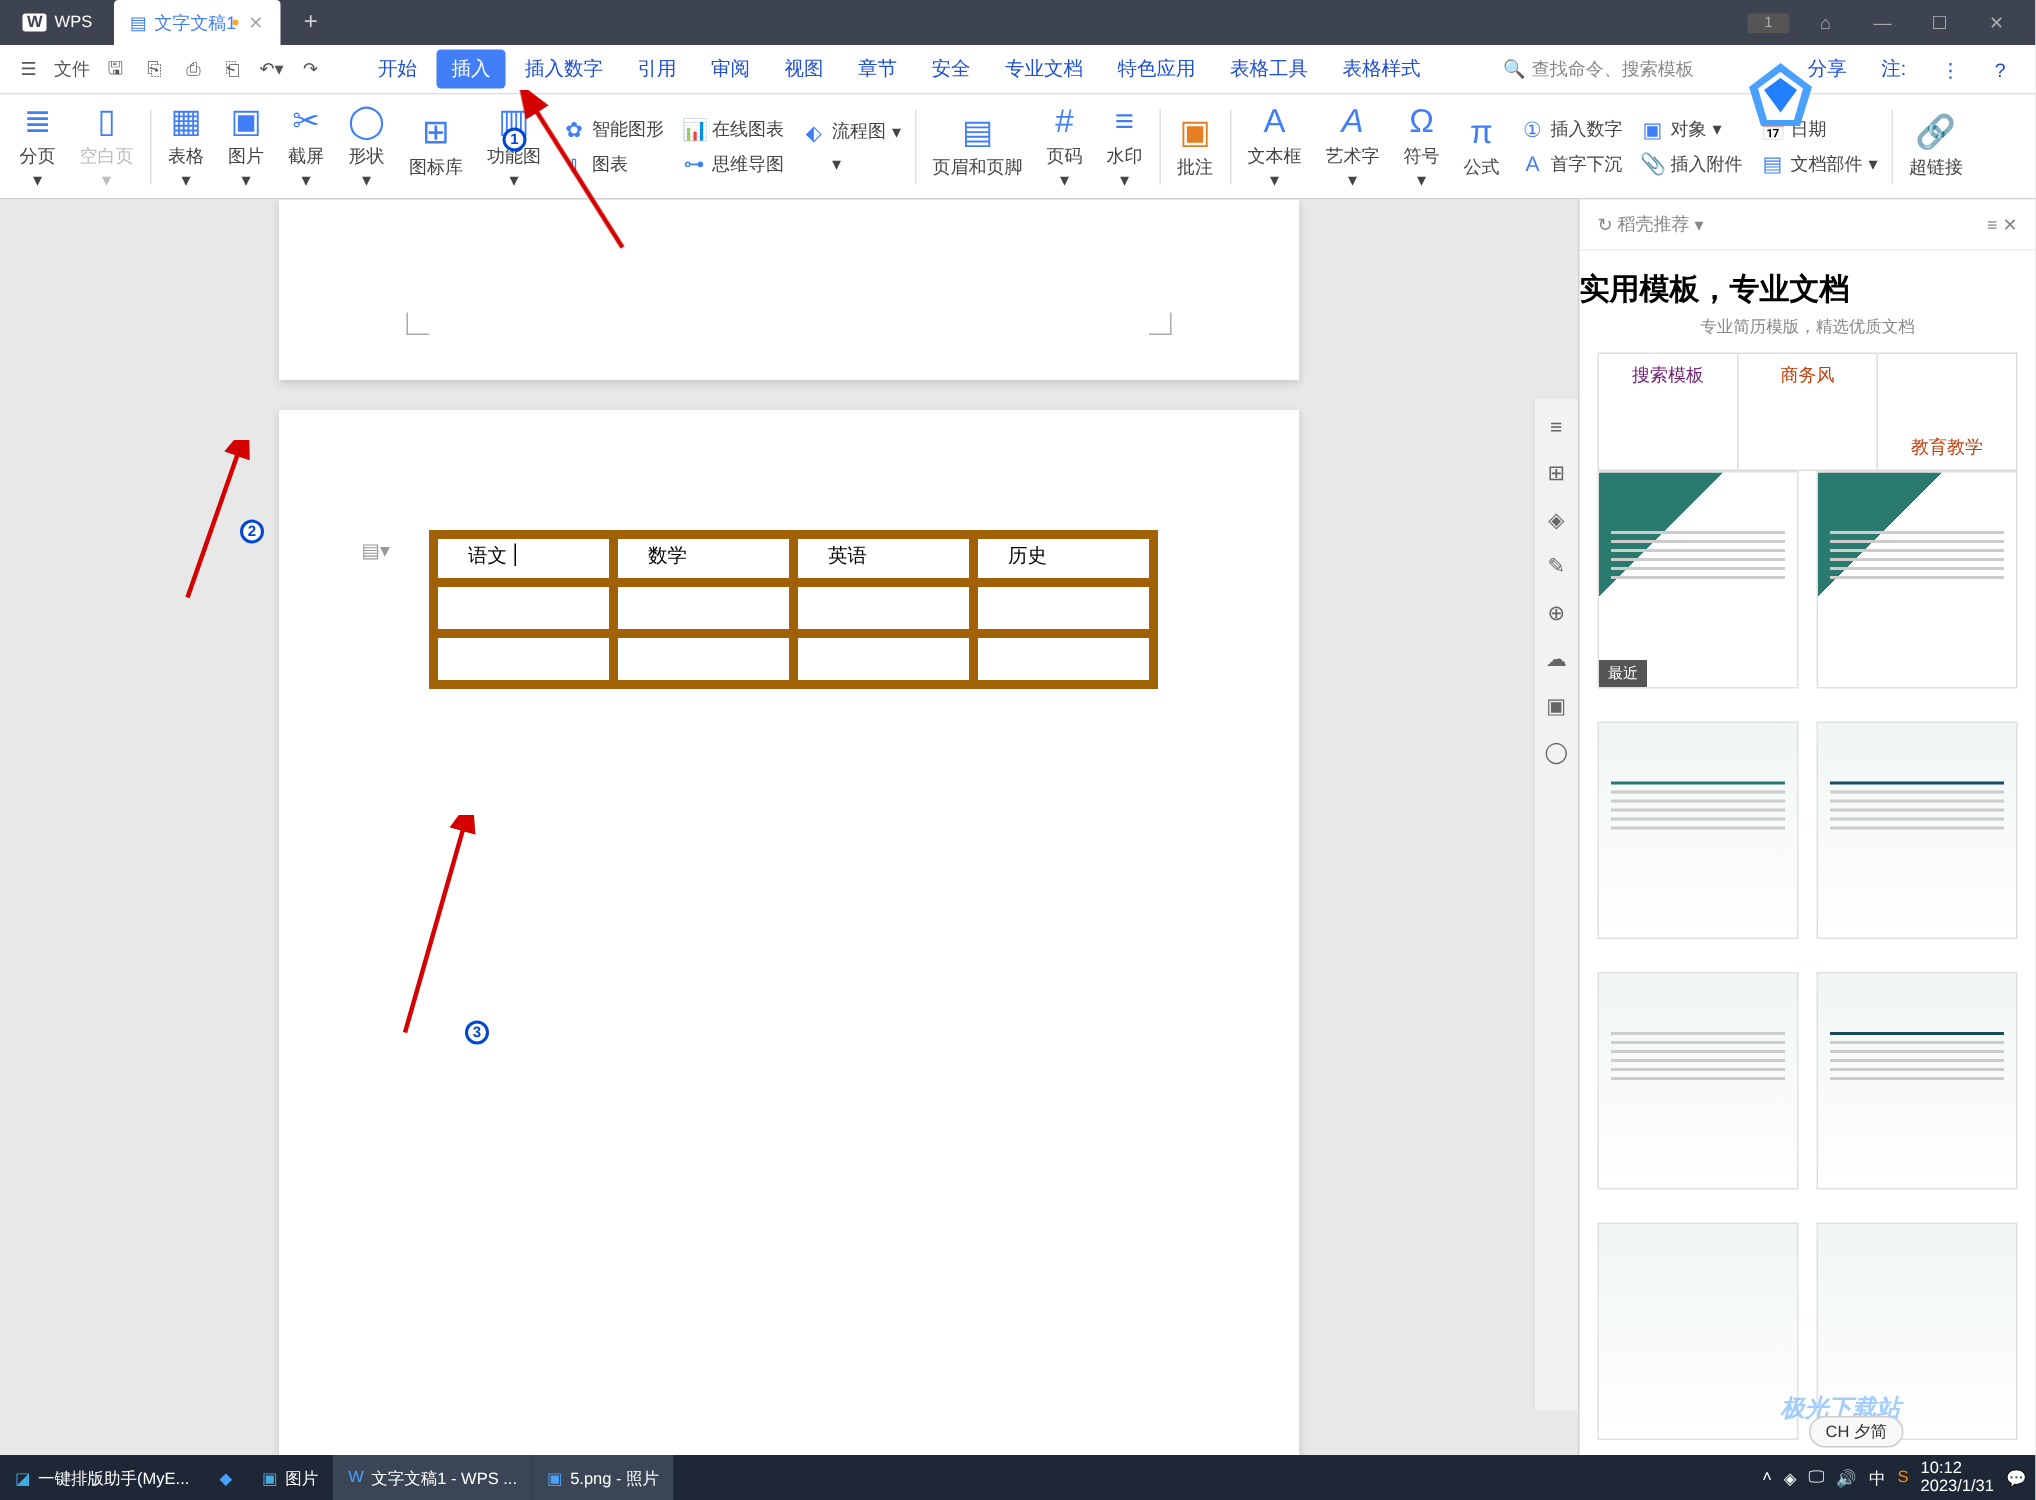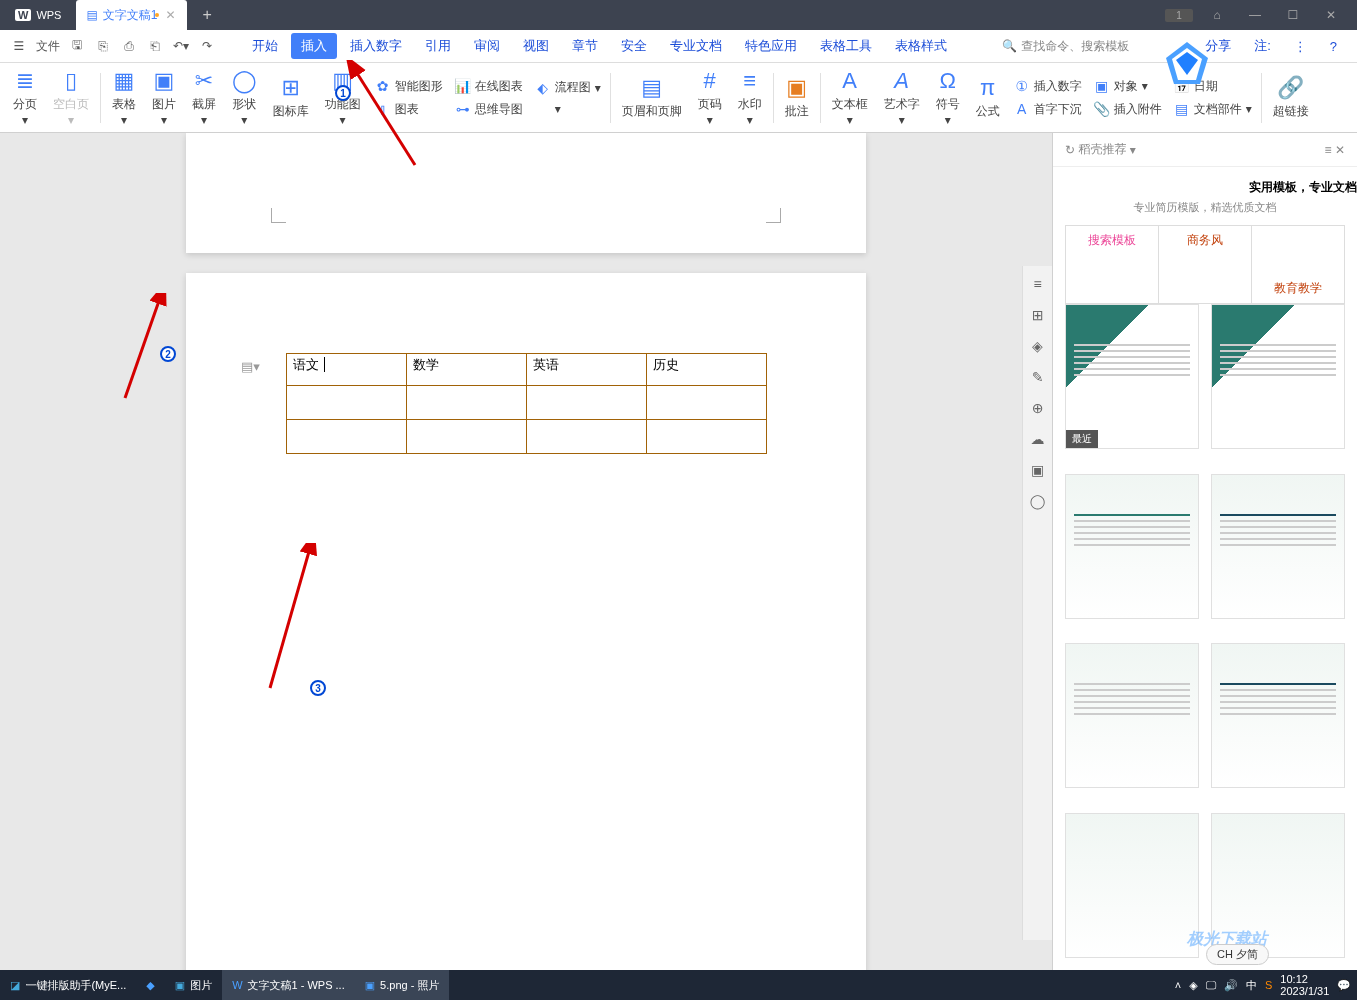--- a/index.html
+++ b/index.html
@@ -32,32 +32,32 @@
 
 .workspace { position: absolute; top: 133px; bottom: 30px; left: 0; right: 0; background: #e8e8e8; display:flex;}
 .doc-area { flex: 1; overflow: auto; position:relative;}
 .page { background: #fff; width: 680px; margin: 0 auto 20px; box-shadow: 0 2px 6px rgba(0,0,0,0.15);}
 .page1{height:120px;position:relative;}
 .corner{position:absolute;width:15px;height:15px;border:1px solid #aaa;}
 .corner.bl{bottom:30px;left:85px;border-top:none;border-right:none;}
 .corner.br{bottom:30px;right:85px;border-top:none;border-left:none;}
 .page2{min-height:750px;padding:80px 0 0 0;position:relative;}
 .doc-table{border-collapse:collapse;margin-left:100px;}
-.doc-table td{border:1px solid #a16207;width:120px;height:32px;padding:2px 6px;font-size:13px;vertical-align:top;}
+.doc-table td{border:6px solid #a16207;width:120px;height:32px;padding:2px 20px;font-size:13px;vertical-align:top;}
 .doc-table .h2{height:34px;}
 .para-mark{position:absolute;color:#999;font-size:13px;}
 
 .annot{position:absolute;width:16px;height:16px;border-radius:50%;background:#fff;border:2px solid #0047d4;color:#0047d4;font-size:10px;font-weight:bold;display:flex;align-items:center;justify-content:center;z-index:20;}
 .arrow-red{position:absolute;z-index:19;}
 
 .side-panel{width:305px;background:#fff;border-left:1px solid #d0d0d0;display:flex;flex-direction:column;}
 .side-icons{width:30px;position:absolute;right:305px;top:133px;bottom:30px;background:#f2f2f2;border-left:1px solid #ddd;display:flex;flex-direction:column;align-items:center;padding-top:10px;gap:15px;}
 .side-icons .si{color:#666;font-size:14px;}
 .panel-head{padding:8px 12px;font-size:12px;color:#888;border-bottom:1px solid #eee;display:flex;align-items:center;}
-.panel-title{text-align:right;font-size:12px;font-weight:bold;padding:12px 0 4px;}
+.panel-title{text-align:left;font-size:20px;font-weight:bold;padding:12px 0 4px;}
 .panel-sub{text-align:center;font-size:11px;color:#888;padding-bottom:10px;}
 .tag-tabs{display:flex;border:1px solid #ddd;margin:0 12px;}
 .tag-tabs div{flex:1;text-align:center;padding:6px 0;font-size:12px;color:#c2410c;border-right:1px solid #ddd;}
 .tag-tabs div:last-child{border-right:none;margin-top:48px;}
 .tag-grid{display:grid;grid-template-columns:repeat(3,1fr);gap:6px;padding:10px 12px;}
 .tag-grid div{background:#f4f4f4;text-align:center;padding:5px 0;font-size:11px;color:#555;border-radius:2px;}
 .thumb-grid{display:grid;grid-template-columns:1fr 1fr;gap:12px;padding:0 12px;overflow:auto;flex:1;}
 .thumb{height:145px;background:linear-gradient(#f0f6f3,#fff);border:1px solid #e0e0e0;position:relative;}
 .thumb.g{background:linear-gradient(135deg,#2a7a6f 30%,#fff 30%);}
 .thumb-label{position:absolute;left:0;bottom:0;background:#555;color:#fff;font-size:10px;padding:2px 6px;}
@@ -284,21 +284,21 @@
     <div class="si">☁</div>
     <div class="si">▣</div>
     <div class="si">◯</div>
   </div>
 
   <div class="side-panel">
     <div class="panel-head"><span>↻</span>&nbsp;<span>稻壳推荐</span>&nbsp;▾<span style="margin-left:auto;">≡ ✕</span></div>
     <div class="panel-title">实用模板，专业文档</div>
     <div class="panel-sub">专业简历模版，精选优质文档</div>
     <div class="tag-tabs">
-      <div style="color:#ec4899;">搜索模板</div>
+      <div style="color:#701a75;">搜索模板</div>
       <div>商务风</div>
       <div>教育教学</div>
     </div>
     <div class="thumb-grid">
       <div class="thumb g">
           <div class="thumb-lines">
             <div></div>
             <div></div>
             <div></div>
             <div></div>

